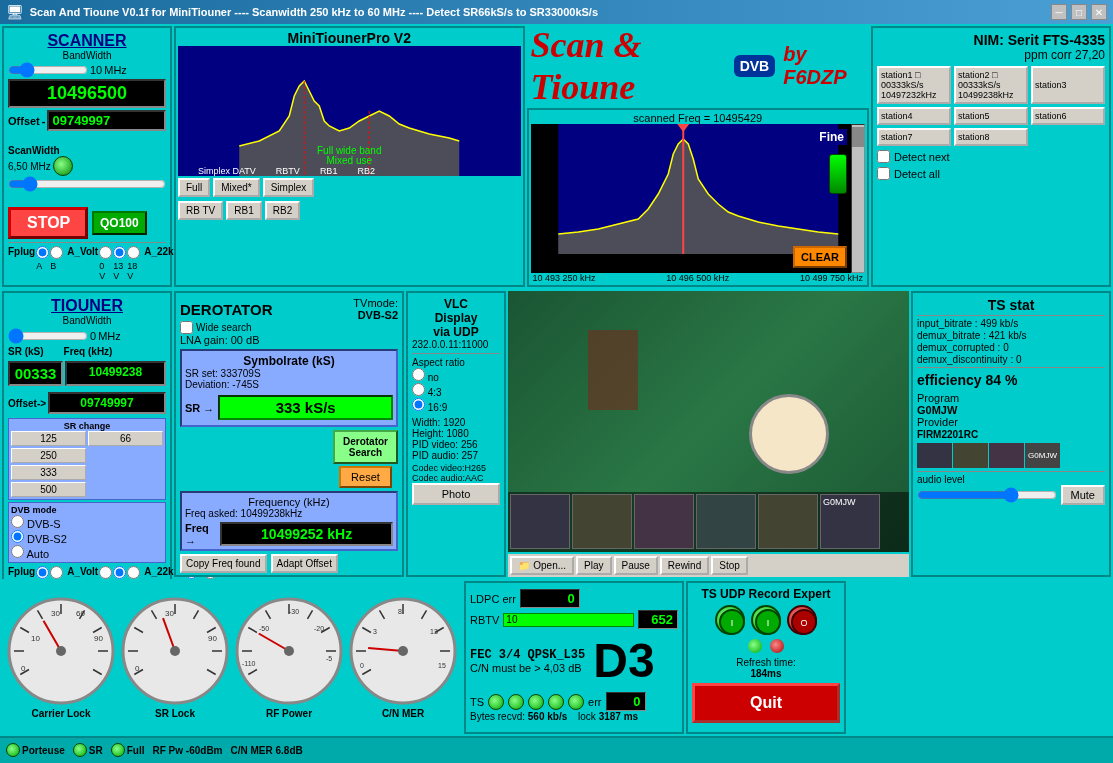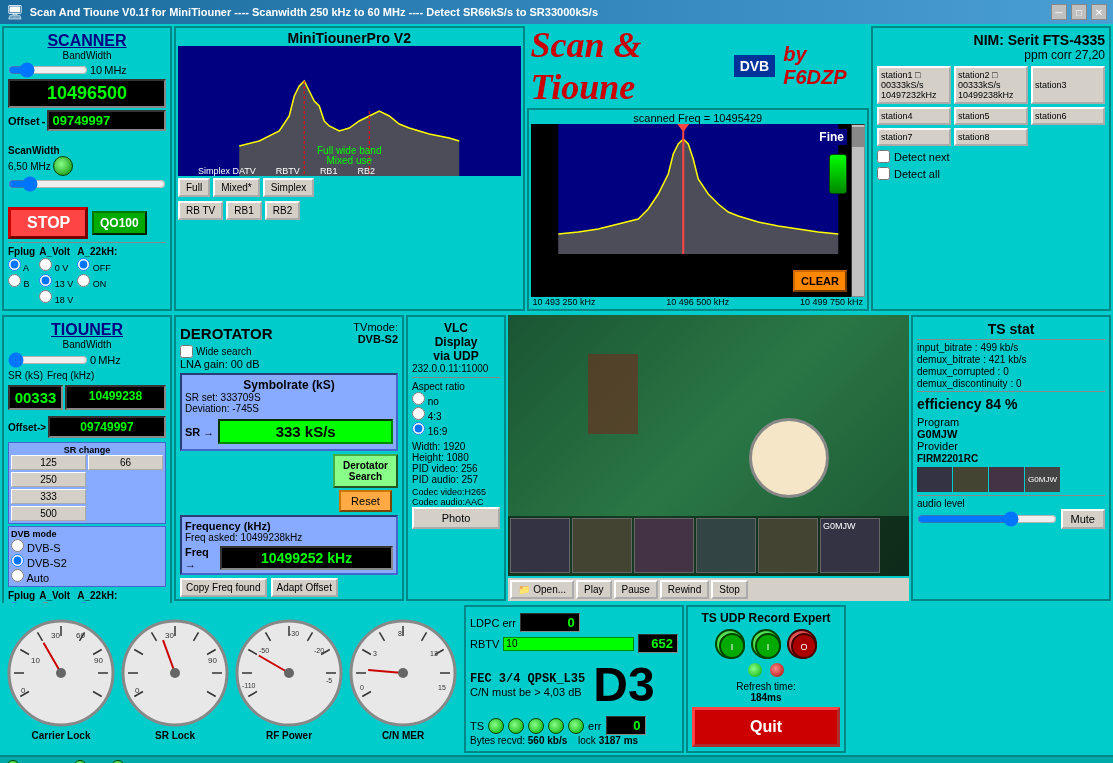--- a/index.html
+++ b/index.html
@@ -210,21 +210,21 @@
       padding: 3px;
       margin: 3px 0;
     }
     .symbolrate-title { font-size: 12px; font-weight: bold; text-align: center; }
     .freq-box {
       background: #88aaff;
       border: 2px inset #4466cc;
       padding: 3px;
       margin: 3px 0;
     }
-    .freq-box-title { font-size: 11px; font-weight: bold; text-align: left; }
+    .freq-box-title { font-size: 11px; font-weight: normal; text-align: center; }
     .freq-input {
       background: #000;
       color: #00ff00;
       font-size: 14px;
       font-weight: bold;
       text-align: center;
       padding: 2px;
       border: 2px inset #888;
       width: 100%;
     }
@@ -477,21 +477,21 @@
     }
 
     .separator { background: #888; height: 1px; margin: 2px 0; }
     
     .voltage-panel { 
       display: flex; 
       gap: 4px;
       font-size: 9px;
       margin-top: 3px;
     }
-    .v-col { display: flex; flex-direction: column; gap: 1px; }
+    .v-col { display: flex; gap: 1px; }
     .v-title { font-size: 10px; font-weight: bold; }
     
     .sr-change-box {
       background: #88aaff;
       border: 1px solid #4466cc;
       padding: 2px;
       margin: 2px 0;
     }
     .sr-change-title { font-size: 9px; font-weight: bold; text-align: center; }
     .sr-btn-grid { display: grid; grid-template-columns: 1fr 1fr; gap: 2px; }
@@ -613,21 +613,21 @@
         <button class="btn-std">RB TV</button>
         <button class="btn-std">RB1</button>
         <button class="btn-std">RB2</button>
       </div>
     </div>
 
     <div style="display:flex;flex-direction:column;flex:1;gap:2px;">
 
       <div style="background:#00cccc;padding:4px;display:flex;justify-content:center;align-items:center;height:80px;">
         <div style="font-size:36px;font-weight:bold;font-style:italic;color:#cc0000;font-family:Georgia,serif;">Scan &amp; Tioune</div>
-        <div style="background:#003399;color:#fff;font-size:14px;font-weight:bold;padding:3px 6px;margin-left:4px;border-radius:0;">DVB</div>
+        <div style="background:#003399;color:#fff;font-size:14px;font-weight:bold;padding:3px 6px;margin-left:4px;border-radius:6px;">DVB</div>
         <div style="font-size:20px;font-weight:bold;color:#cc0000;margin-left:8px;font-style:italic;">by F6DZP</div>
       </div>
 
       <div class="center-spectrum" style="width:100%;flex:1;">
         <div class="scanned-freq">
           <span>scanned Freq =</span>
           <span>10495429</span>
         </div>
         <div class="spectrum-main-canvas" style="flex:1;position:relative;height:130px;">
           <svg width="100%" height="130" viewBox="0 0 280 130">
@@ -701,21 +701,21 @@
     <div style="display:flex;flex-direction:column;width:170px;gap:2px;flex-shrink:0;">
 
       <div class="tiouner-panel" style="flex:1;">
         <div class="tiouner-title">TIOUNER</div>
         <div class="scanner-sub">BandWidth</div>
         <div style="display:flex;align-items:center;gap:2px;margin:2px 0;">
           <input type="range" min="0" max="60" value="0" style="width: 80px;">
           <span>0</span>
           <span>MHz</span>
         </div>
-        <div style="display:flex;gap:4px;font-size:10px;font-weight:normal;margin:2px 0;">
+        <div style="display:flex;gap:20px;font-size:10px;font-weight:bold;margin:2px 0;">
           <span>SR (kS)</span>
           <span>Freq (kHz)</span>
         </div>
         <div style="display:flex;gap:2px;margin:2px 0;">
           <div class="sr-display-black" style="width:55px;font-size:15px;">00333</div>
           <div class="sr-display-black" style="flex:1;font-size:12px;">10499238</div>
         </div>
         <div style="display:flex;align-items:center;gap:2px;margin:2px 0;">
           <span style="font-size:10px;font-weight:bold;">Offset-&gt;</span>
           <div class="sr-display-black" style="flex:1;font-size:12px;">09749997</div>

